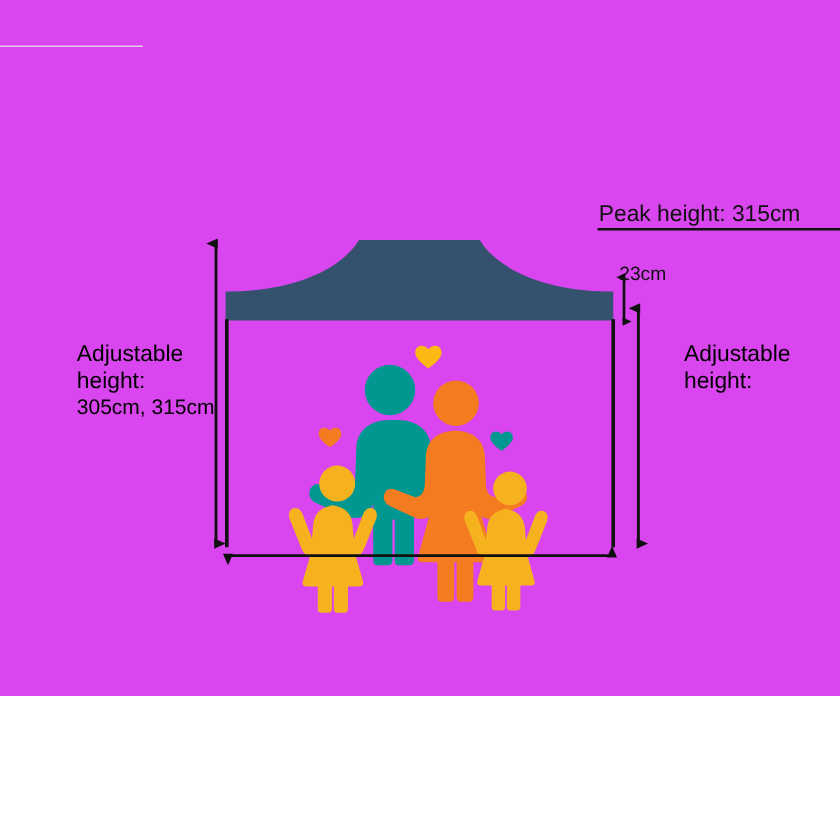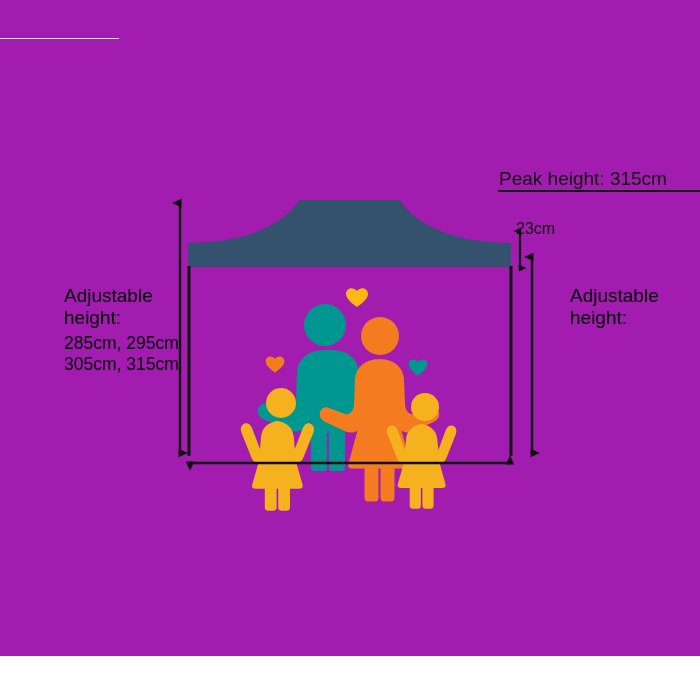--- a/index.html
+++ b/index.html
@@ -6,22 +6,22 @@
     margin: 0;
     padding: 0;
     background: #ffffff;
   }
   body {
     font-family: "Liberation Sans", sans-serif;
   }
   #stage {
     position: relative;
     width: 700px;
-    height: 656px;
-    background: #a21caf;
+    height: 580px;
+    background: #d946ef;
     overflow: hidden;
   }
   .deco-line-top {
     position: absolute;
     left: 0;
     top: 38px;
     width: 119px;
     height: 1px;
     background: #e8e9ea;
   }
@@ -251,21 +251,20 @@
     <line x1="190" y1="463" x2="510" y2="463" stroke="#101010" stroke-width="2.4" marker-start="url(#arrUp)" marker-end="url(#arrUp)"></line>
   </svg>
 
   <div class="txt label-peak">Peak height: 315cm</div>
 
   <div class="txt label-23">23cm</div>
 
   <div class="lblock label-left">
     <div class="txt-head">Adjustable</div>
     <div class="txt-head">height:</div>
-    <div class="txt-sub" style="margin-top:4px">285cm, 295cm</div>
     <div class="txt-sub">305cm, 315cm</div>
   </div>
 
   <div class="lblock label-right">
     <div class="txt-head">Adjustable</div>
     <div class="txt-head">height:</div>
   </div>
 
 
   <div class="deco-line-bottom"></div>

